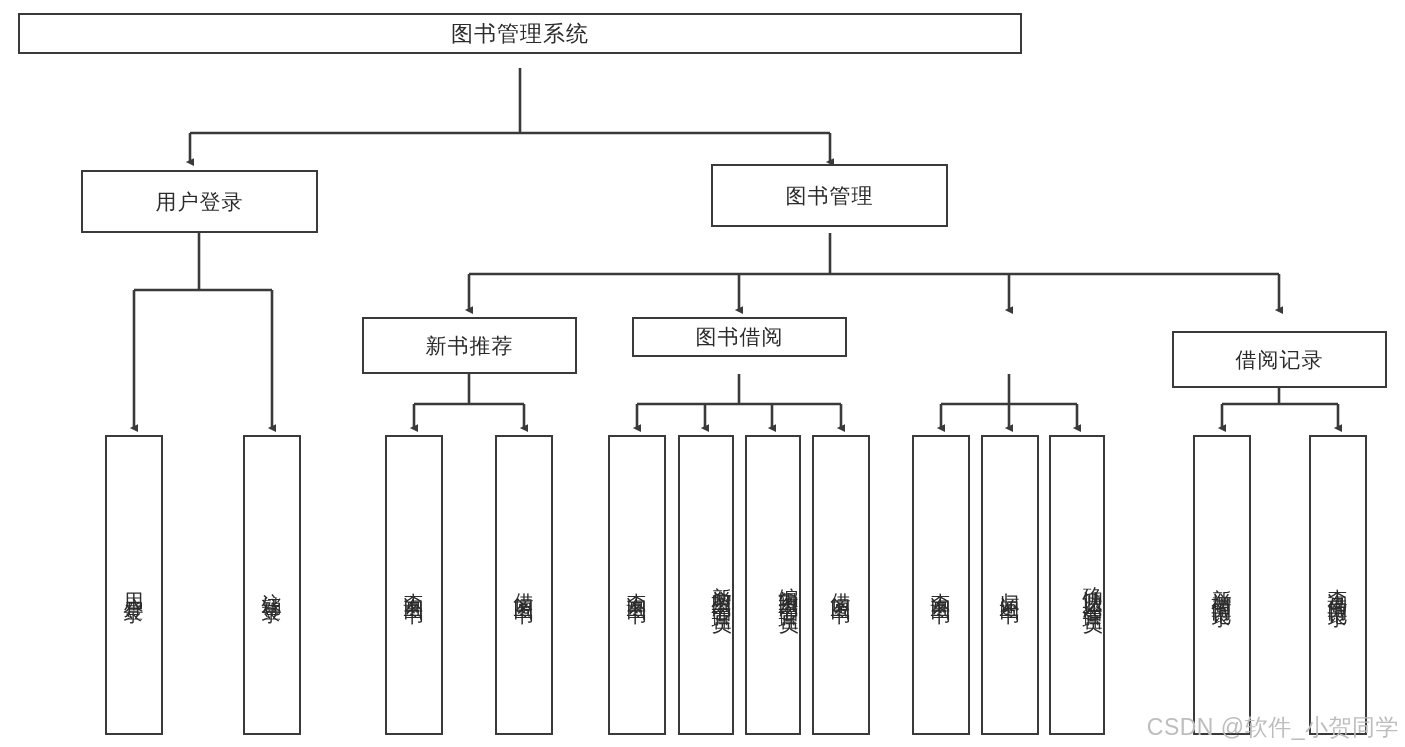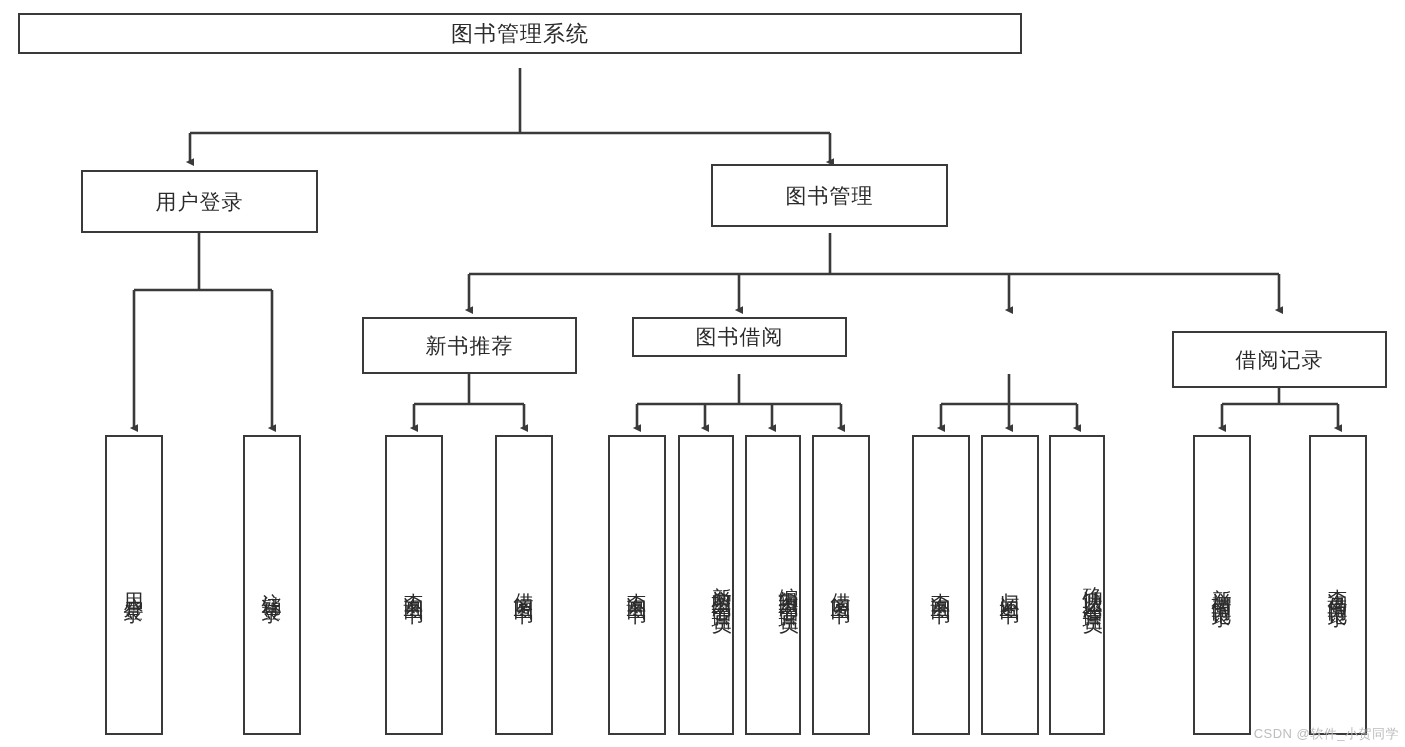--- a/index.html
+++ b/index.html
@@ -53,21 +53,21 @@
     white-space:nowrap;
   }
   .node.v.center{
     align-items:center;
     padding-top:0;
   }
   .watermark{
     position:absolute;
     right:6px;
     bottom:4px;
-    font-size:13px;
+    font-size:23px;
     color:#bdbdbd;
     white-space:nowrap;
     letter-spacing:0.5px;
   }
 </style>
 </head>
 <body>
 
 <div id="stage">
 

